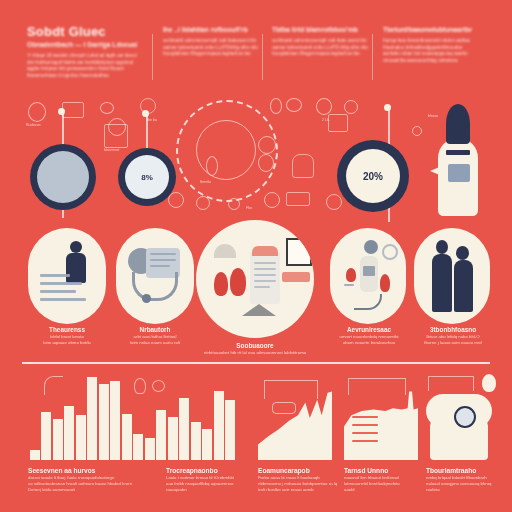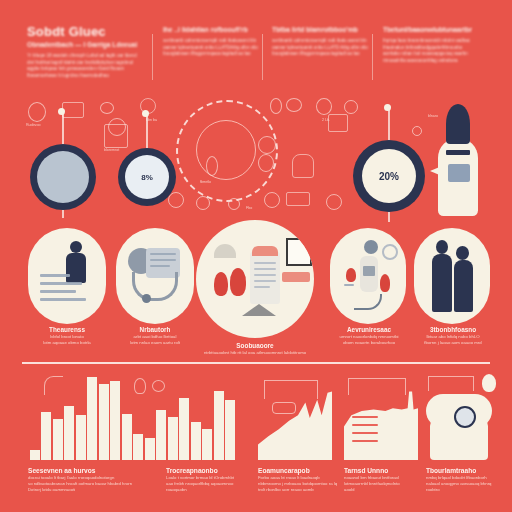--- a/index.html
+++ b/index.html
@@ -40,21 +40,21 @@
 
   
   .badge{position:absolute;border-radius:50%;background:#2b3450;
          display:flex;align-items:center;justify-content:center;}
   .badge .inner{border-radius:50%;display:flex;align-items:center;justify-content:center;
          font-size:9px;font-weight:bold;color:#2b3450;filter:blur(.4px);}
   #badgeA{left:30px;top:48px;width:66px;height:66px;}
   #badgeA .inner{width:52px;height:52px;background:#b9c4d0;}
   #badgeB{left:118px;top:52px;width:58px;height:58px;}
   #badgeB .inner{width:44px;height:44px;background:#e9eef3;font-size:8px;}
-  #badgeC{left:353px;top:44px;width:72px;height:72px;}
+  #badgeC{left:337px;top:44px;width:72px;height:72px;}
   #badgeC .inner{width:54px;height:54px;background:#f7f2e4;font-size:10px;}
 
   .connector{position:absolute;background:rgba(253,240,235,.75);}
   .dot{position:absolute;border-radius:50%;background:#f7f2e4;}
 
   
   #burst{position:absolute;left:176px;top:4px;width:98px;height:98px;border-radius:50%;
     border:2.5px dashed rgba(253,240,235,.85);filter:blur(.4px);}
   #burst2{position:absolute;left:196px;top:24px;width:58px;height:58px;border-radius:50%;
     border:1.4px solid rgba(253,215,207,.75);filter:blur(.5px);}

